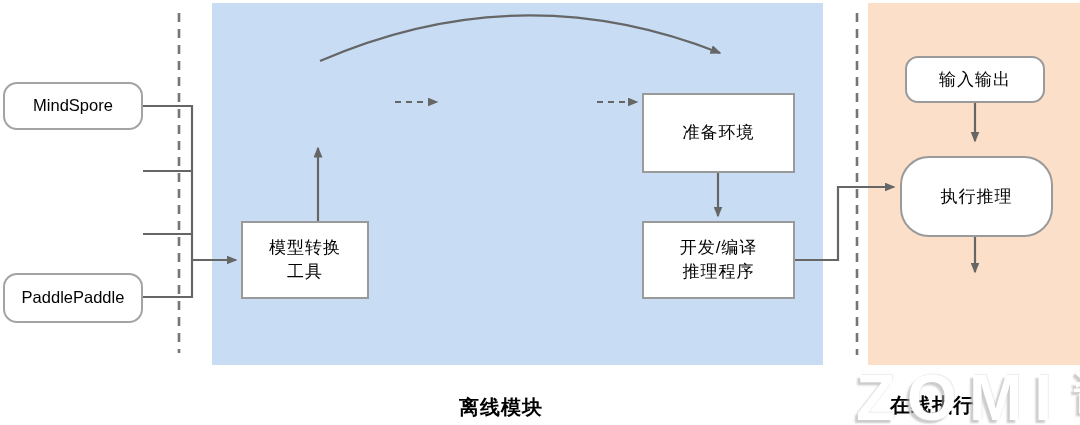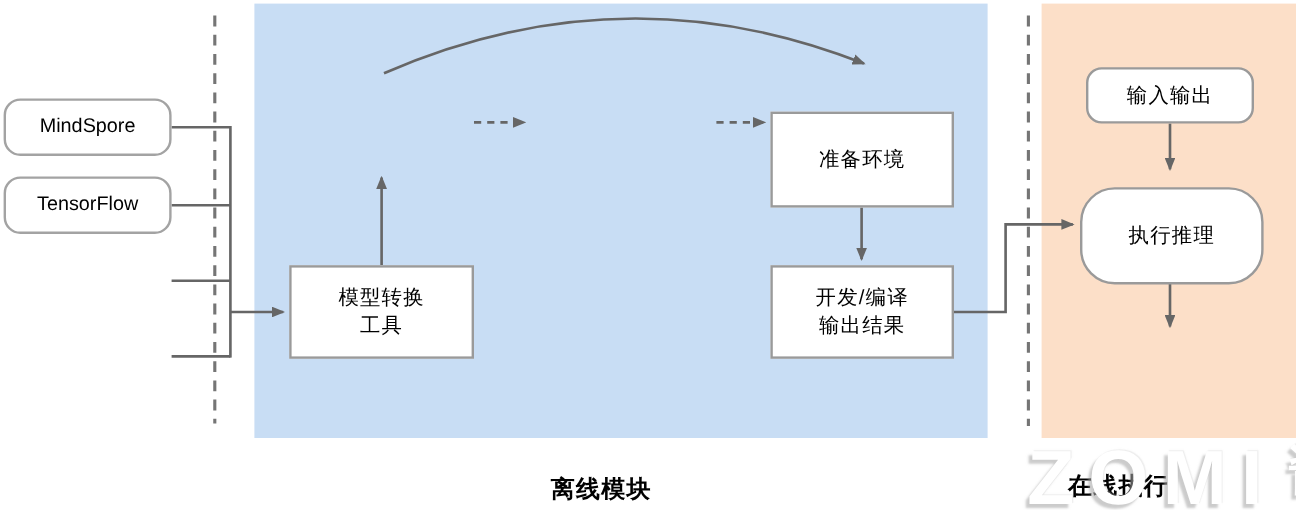--- a/index.html
+++ b/index.html
@@ -80,27 +80,27 @@
     <line x1="718" y1="142" x2="718" y2="216" stroke="#666666" stroke-width="2.2" marker-end="url(#arrow)"></line>
 
     <path d="M 795,260 L 838,260 L 838,187 L 894,187" fill="none" stroke="#666666" stroke-width="2.2" marker-end="url(#arrow)"></path>
 
     <line x1="975" y1="103" x2="975" y2="141" stroke="#666666" stroke-width="2.2" marker-end="url(#arrow)"></line>
 
     <line x1="975" y1="227" x2="975" y2="272" stroke="#666666" stroke-width="2.2" marker-end="url(#arrow)"></line>
   </svg>
 
   <div class="box fw" style="left:3px;top:82px;width:140px;height:48px;">MindSpore</div>
-  <div class="box fw" style="left:3px;top:147px;width:140px;height:48px;">TensorFlow</div>
+  <div class="box fw" style="left:3px;top:273px;width:140px;height:50px;">PaddlePaddle</div>
 
   <div class="box" style="left:642px;top:48px;width:153px;height:80px;margin-top:45px;">准备环境</div>
-  <div class="box" style="left:241px;top:221px;width:154px;height:78px;">模型转换
+  <div class="box" style="left:241px;top:221px;width:128px;height:78px;">模型转换
 工具</div>
   <div class="box" style="left:642px;top:221px;width:153px;height:78px;">开发/编译
-输出结果</div>
+推理程序</div>
 
   <div class="box rounded" style="left:905px;top:56px;width:140px;height:47px;">输入输出</div>
   <div class="box" style="left:900px;top:156px;width:153px;height:81px;border-radius:29px;">执行推理</div>
 
   <div class="section-label" style="left:459px;top:394px;">离线模块</div>
   <div class="section-label" style="left:890px;top:392px;">在线执行</div>
 
   <div class="watermark">
     <span class="wm-latin">ZOMI</span>
     <span class="wm-cjk">酱</span>

